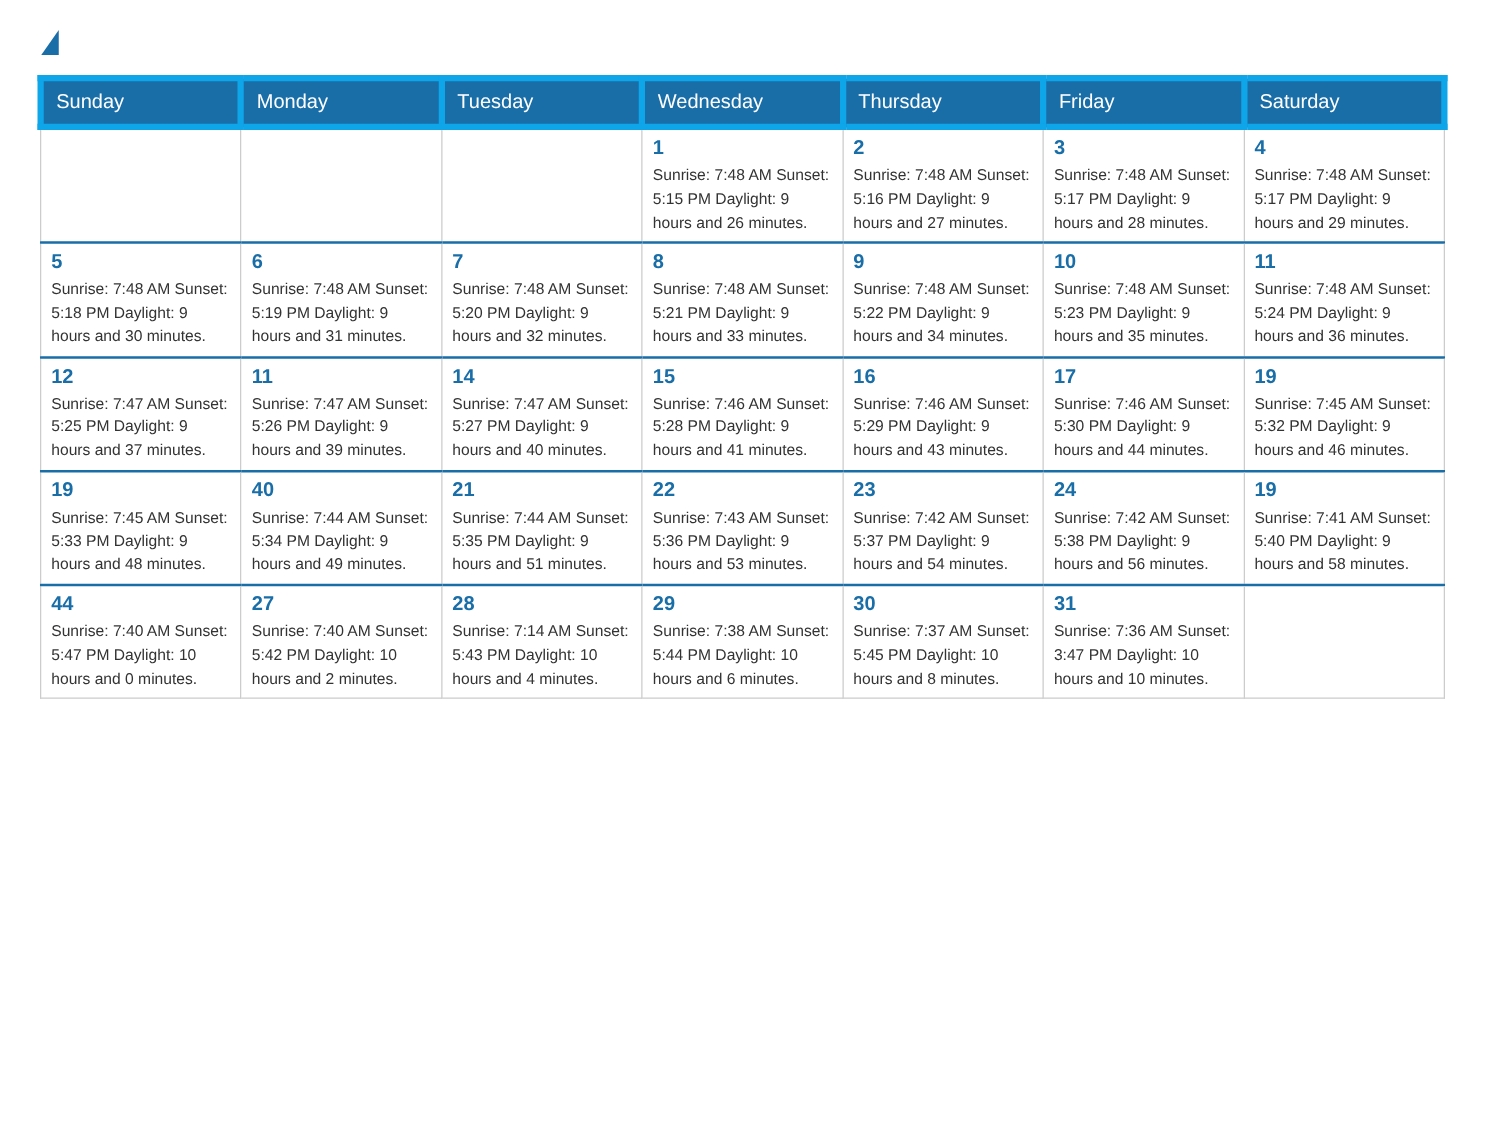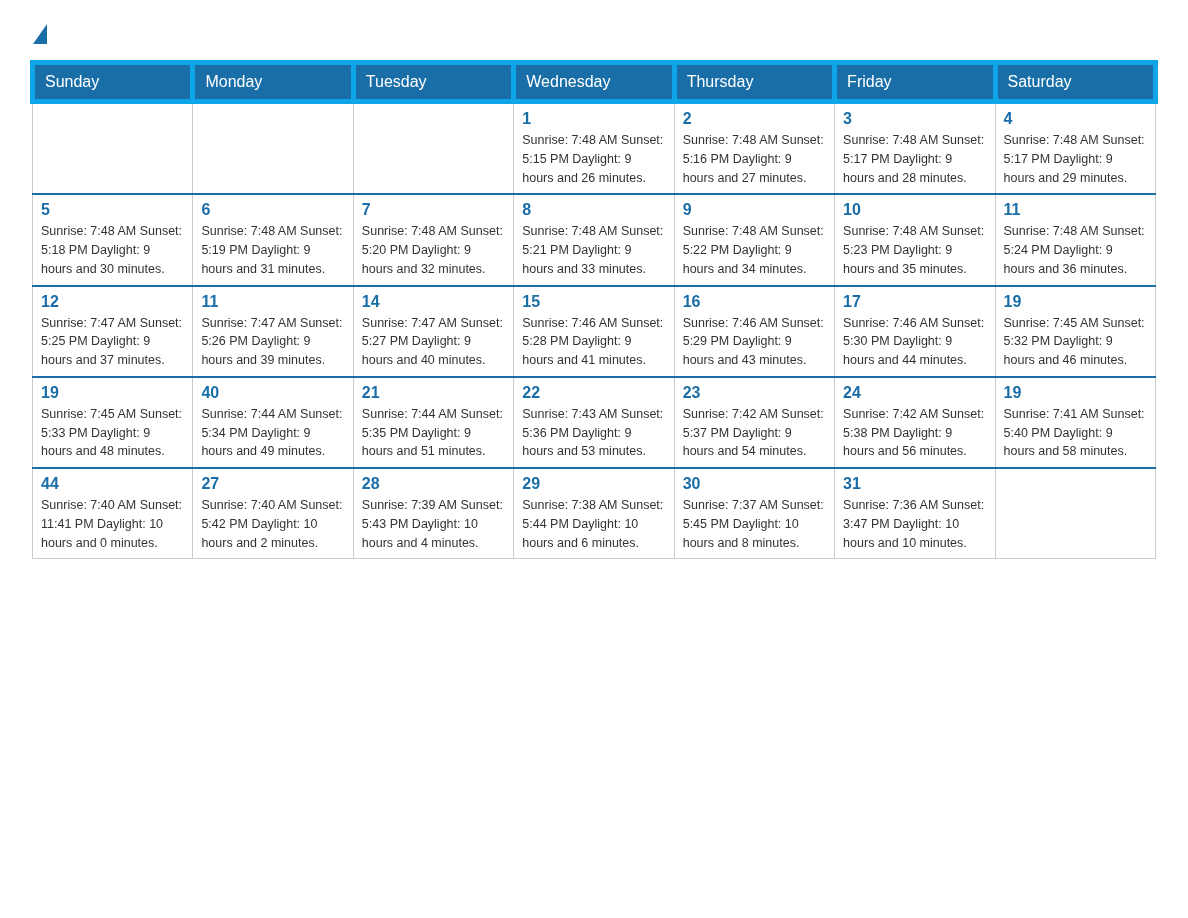--- a/index.html
+++ b/index.html
@@ -314,34 +314,34 @@
           <div class="day-info">Sunrise: 7:41 AM
 Sunset: 5:40 PM
 Daylight: 9 hours
 and 58 minutes.</div>
         </td>
       </tr>
       <tr class="week-row">
         <td>
           <span class="day-num">44</span>
           <div class="day-info">Sunrise: 7:40 AM
-Sunset: 11:41 PM
+Sunset: 5:47 PM
 Daylight: 10 hours
 and 0 minutes.</div>
         </td>
         <td>
           <span class="day-num">27</span>
           <div class="day-info">Sunrise: 7:40 AM
 Sunset: 5:42 PM
 Daylight: 10 hours
 and 2 minutes.</div>
         </td>
         <td>
           <span class="day-num">28</span>
-          <div class="day-info">Sunrise: 7:39 AM
+          <div class="day-info">Sunrise: 7:14 AM
 Sunset: 5:43 PM
 Daylight: 10 hours
 and 4 minutes.</div>
         </td>
         <td>
           <span class="day-num">29</span>
           <div class="day-info">Sunrise: 7:38 AM
 Sunset: 5:44 PM
 Daylight: 10 hours
 and 6 minutes.</div>

